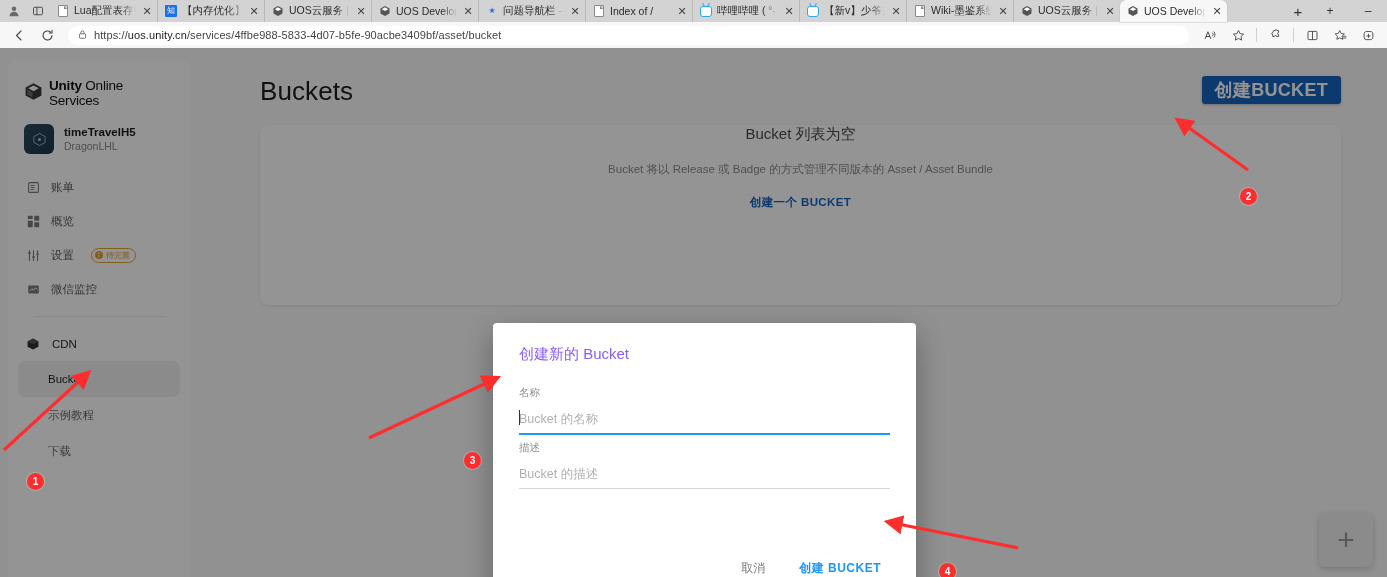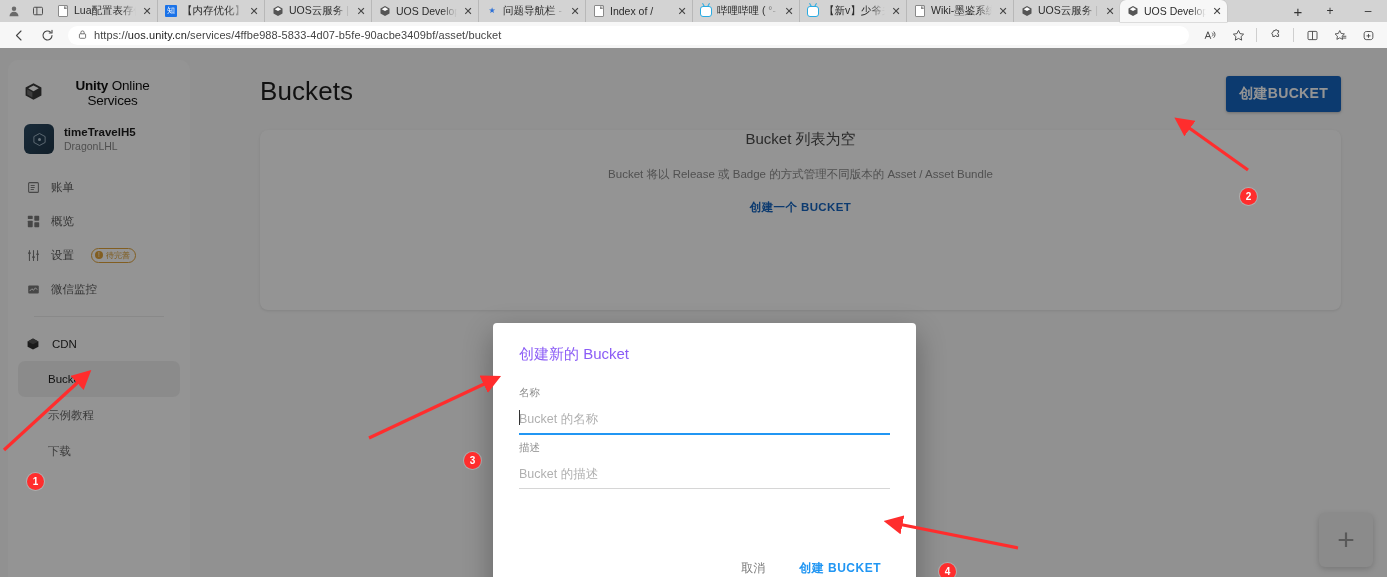--- a/index.html
+++ b/index.html
@@ -107,21 +107,21 @@
   .page-inner { position:absolute; inset:0; }
 
   .sidebar {
     position:absolute; left:8px; top:12px;
     width: 182px; height: 540px;
     background: #ffffff;
     border-radius: 10px;
     padding: 18px 0 0 0;
   }
   .brand { display:flex; align-items:center; gap:6px; padding: 0 14px 16px 16px; }
-  .brand-text { font-size: 13.5px; color:#111; letter-spacing:-.2px;text-align:center; }
+  .brand-text { font-size: 13.5px; color:#111; letter-spacing:-.2px; }
   .brand-text b { font-weight: 700; }
   .brand-text span { font-weight: 400; }
 
   .project { display:flex; align-items:center; gap:10px; padding: 0 14px 14px 16px; }
   .project-avatar {
     width: 30px; height: 30px; border-radius: 6px;
     background: linear-gradient(135deg,#2b4a63,#1e3547);
     display:flex; align-items:center; justify-content:center;
   }
   .project-meta { line-height:1.25; }
@@ -154,22 +154,22 @@
     font-size: 11.5px; color:#6b6b6b; margin: 0 0 0 0;
   }
   .nav-sub.active { background:#f0f0f0; color:#1c1c1c; }
 
   .content { position:absolute; left:190px; top:0; right:0; bottom:0; }
   .content-pad { padding: 28px 46px 0 70px; }
   .page-head { display:flex; align-items:flex-start; justify-content:space-between; }
   .page-title { font-size: 26px; color:#1e1e1e; font-weight: 400; letter-spacing:.1px; }
   .btn-primary {
     background:#1565c0; color:#fff; border:none;
-    height: 36px; padding: 0 13px; border-radius: 3px;
-    font-size: 14px; font-weight:700; letter-spacing:.3px;
+    height: 28px; padding: 0 13px; border-radius: 3px;
+    font-size: 18px; font-weight:700; letter-spacing:.3px;
     box-shadow: 0 1px 3px rgba(0,0,0,.25);
   }
 
   .empty-card {
     margin-top: 18px;
     background:#fff; border-radius: 8px;
     height: 180px;
     box-shadow: 0 1px 3px rgba(0,0,0,.10);
     display:flex; flex-direction:column; align-items:center; 
     gap: 18px;

